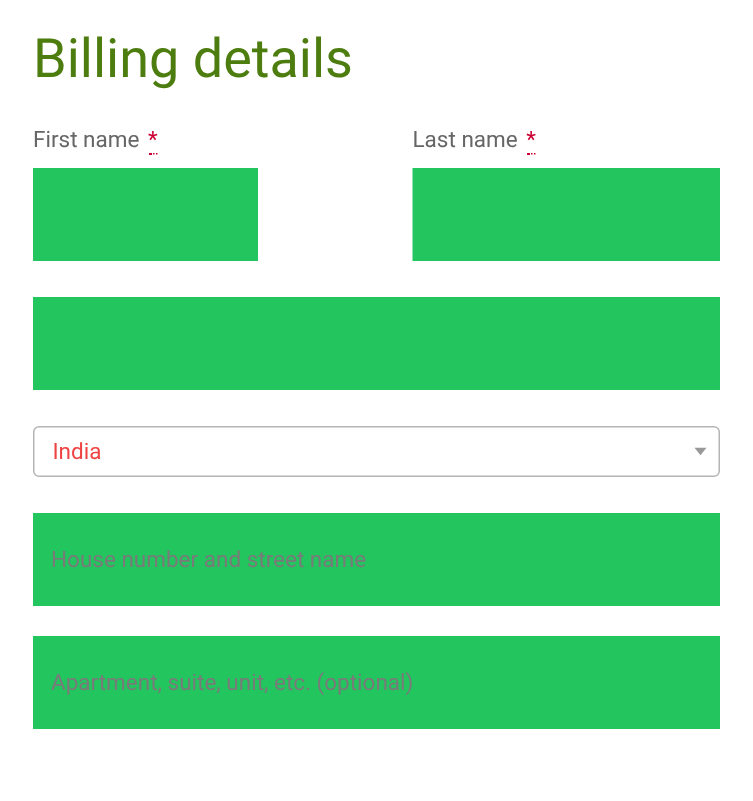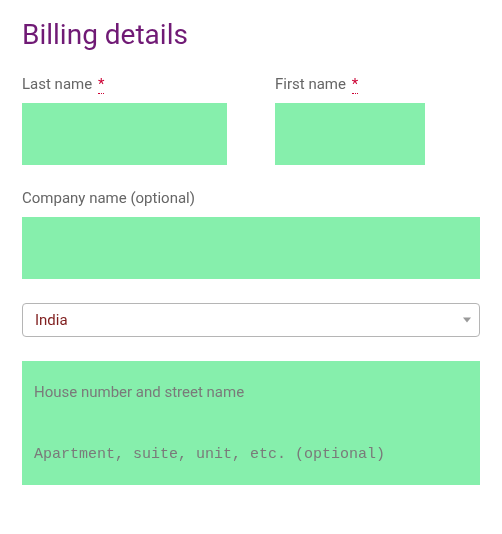--- a/index.html
+++ b/index.html
@@ -8,23 +8,23 @@
       padding: 0;
     }
     body {
       font-family: -apple-system, BlinkMacSystemFont, "Segoe UI", Roboto, Helvetica, Arial, sans-serif;
       background: #ffffff;
       padding: 18px 22px;
       width: 502px;
       color: #555;
     }
     h2 {
-      font-size: 28px;
+      font-size: 36px;
       font-weight: 400;
-      color: #701a75;
+      color: #4d7c0f;
       margin-bottom: 24px;
     }
     .row {
       display: flex;
       gap: 48px;
       margin-bottom: 24px;
     }
     .col {
       flex: 1;
     }
@@ -38,21 +38,21 @@
       margin-bottom: 10px;
     }
     .req {
       color: #c03;
       border-bottom: 1px dotted #c03;
       margin-left: 2px;
     }
     input[type="text"] {
       width: 100%;
       height: 62px;
-      background: #86efac;
+      background: #22c55e;
       border: none;
       padding: 0 12px;
       font-size: 15px;
       color: #555;
       font-family: inherit;
     }
     input[type="text"]::placeholder {
       color: #7a7a7a;
     }
     .select-wrap {
@@ -62,67 +62,66 @@
       background: #fff;
       border: 1px solid #b5b5b5;
       border-radius: 4px;
       display: flex;
       align-items: center;
       padding: 0 12px;
       cursor: pointer;
     }
     .select-value {
       font-size: 15px;
-      color: #7f1d1d;
+      color: #ef4444;
     }
     .select-caret {
       position: absolute;
       right: 8px;
       top: 50%;
       transform: translateY(-50%);
       width: 0;
       height: 0;
       border-left: 4px solid transparent;
       border-right: 4px solid transparent;
       border-top: 5px solid #999;
     }
     .addr2 {
-      font-family: Liberation Mono, monospace;
+      margin-top: 20px;
     }
     .first-col input, .last-col input {
       width: 150px;
     }
     .last-col input {
       width: 100%;
     }
   </style>
 </head>
 <body>
 
 <h2>Billing details</h2>
 
 <div class="row">
+  <div class="col first-col">
+    <label>
+      <span>First name</span>
+      <span class="req">*</span>
+    </label>
+    <input type="text" style="width: 150px;" value="">
+  </div>
   <div class="col last-col">
     <label>
       <span>Last name</span>
       <span class="req">*</span>
     </label>
     <input type="text" value="" style="">
   </div>
-  <div class="col first-col">
-    <label>
-      <span>First name</span>
-      <span class="req">*</span>
-    </label>
-    <input type="text" style="width: 150px;" value="">
-  </div>
 </div>
 
 <div class="field">
-  <label>Company name (optional)</label>
   <input type="text" value="" style="">
 </div>
 
 <div class="field">
   <div class="select-wrap">
     <span class="select-value">India</span>
     <span class="select-caret"></span>
   </div>
 </div>
 

